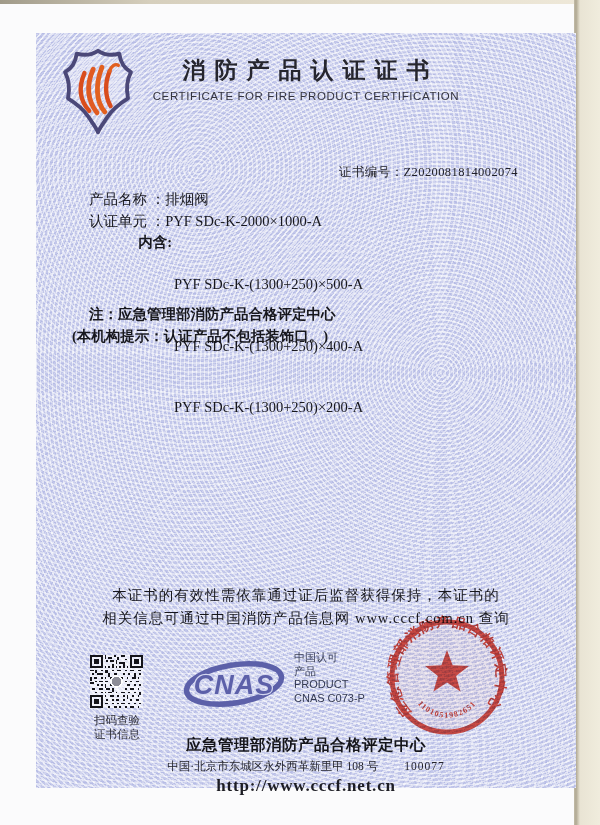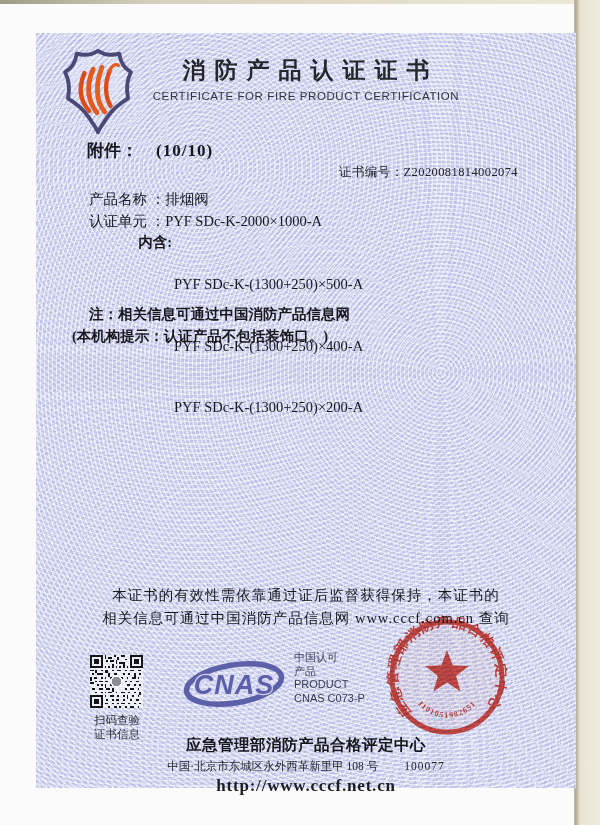--- a/index.html
+++ b/index.html
@@ -59,36 +59,35 @@
       <path d="M31 28 C25 42 26 56 36 67" fill="none" stroke="#d94d1d" stroke-width="4.5" stroke-linecap="round"></path>
       <path d="M40 24 C33 40 34 56 44 69" fill="none" stroke="#e05a22" stroke-width="5" stroke-linecap="round"></path>
       <path d="M49 22 C42 40 43 58 52 68" fill="none" stroke="#e2601f" stroke-width="5" stroke-linecap="round"></path>
       <path d="M57 26 C52 38 52 52 58 62" fill="none" stroke="#d94d1d" stroke-width="4.5" stroke-linecap="round"></path>
       <path d="M57 26 C59 20 63 18 66 20" fill="none" stroke="#e2601f" stroke-width="3.5" stroke-linecap="round"></path>
     </svg>
 
     <div class="abs ctr title-cn">消防产品认证证书</div>
     <div class="abs ctr title-en">CERTIFICATE FOR FIRE PRODUCT CERTIFICATION</div>
 
-    <div class="abs attach"><span>附件：</span><span class="num">(10/10)</span></div>
 
     <div class="abs certno"><span>证书编号：</span><span>Z2020081814002074</span></div>
 
     <div class="abs frow" style="top:157px;"><span class="lab">产品名称 ：</span><span>排烟阀</span></div>
 
     <div class="abs frow" style="top:179px;"><span class="lab">认证单元 ：</span><span>PYF SDc-K-2000×1000-A</span></div>
 
     <div class="abs contains-lab">内含:</div>
     <div class="abs contains">
       <div>PYF SDc-K-(1300+250)×500-A</div>
       <div>PYF SDc-K-(1300+250)×400-A</div>
       <div>PYF SDc-K-(1300+250)×200-A</div>
     </div>
 
-    <div class="abs note1">注：相关信息可通过中国消防产品信息网</div>
+    <div class="abs note1">注：应急管理部消防产品合格评定中心</div>
     <div class="abs ctr stmt1">本证书的有效性需依靠通过证后监督获得保持，本证书的</div>
 
     <div class="abs note2">(本机构提示：认证产品不包括装饰口。)</div>
     <div class="abs ctr stmt2">相关信息可通过中国消防产品信息网 www.cccf.com.cn 查询</div>
 
     <svg class="abs qr" viewBox="0 0 29 29" shape-rendering="crispEdges">
       <rect x="0" y="0" width="29" height="29" fill="rgba(255,255,255,0.55)"></rect>
       <path fill="#14141a" fill-rule="evenodd" d="M0 0h7v7H0zM1 1h5v5H1z"></path>
         <rect x="2" y="2" width="3" height="3" fill="#14141a"></rect>
       <path fill="#14141a" fill-rule="evenodd" d="M22 0h7v7h-7zM23 1h5v5h-5z"></path>

